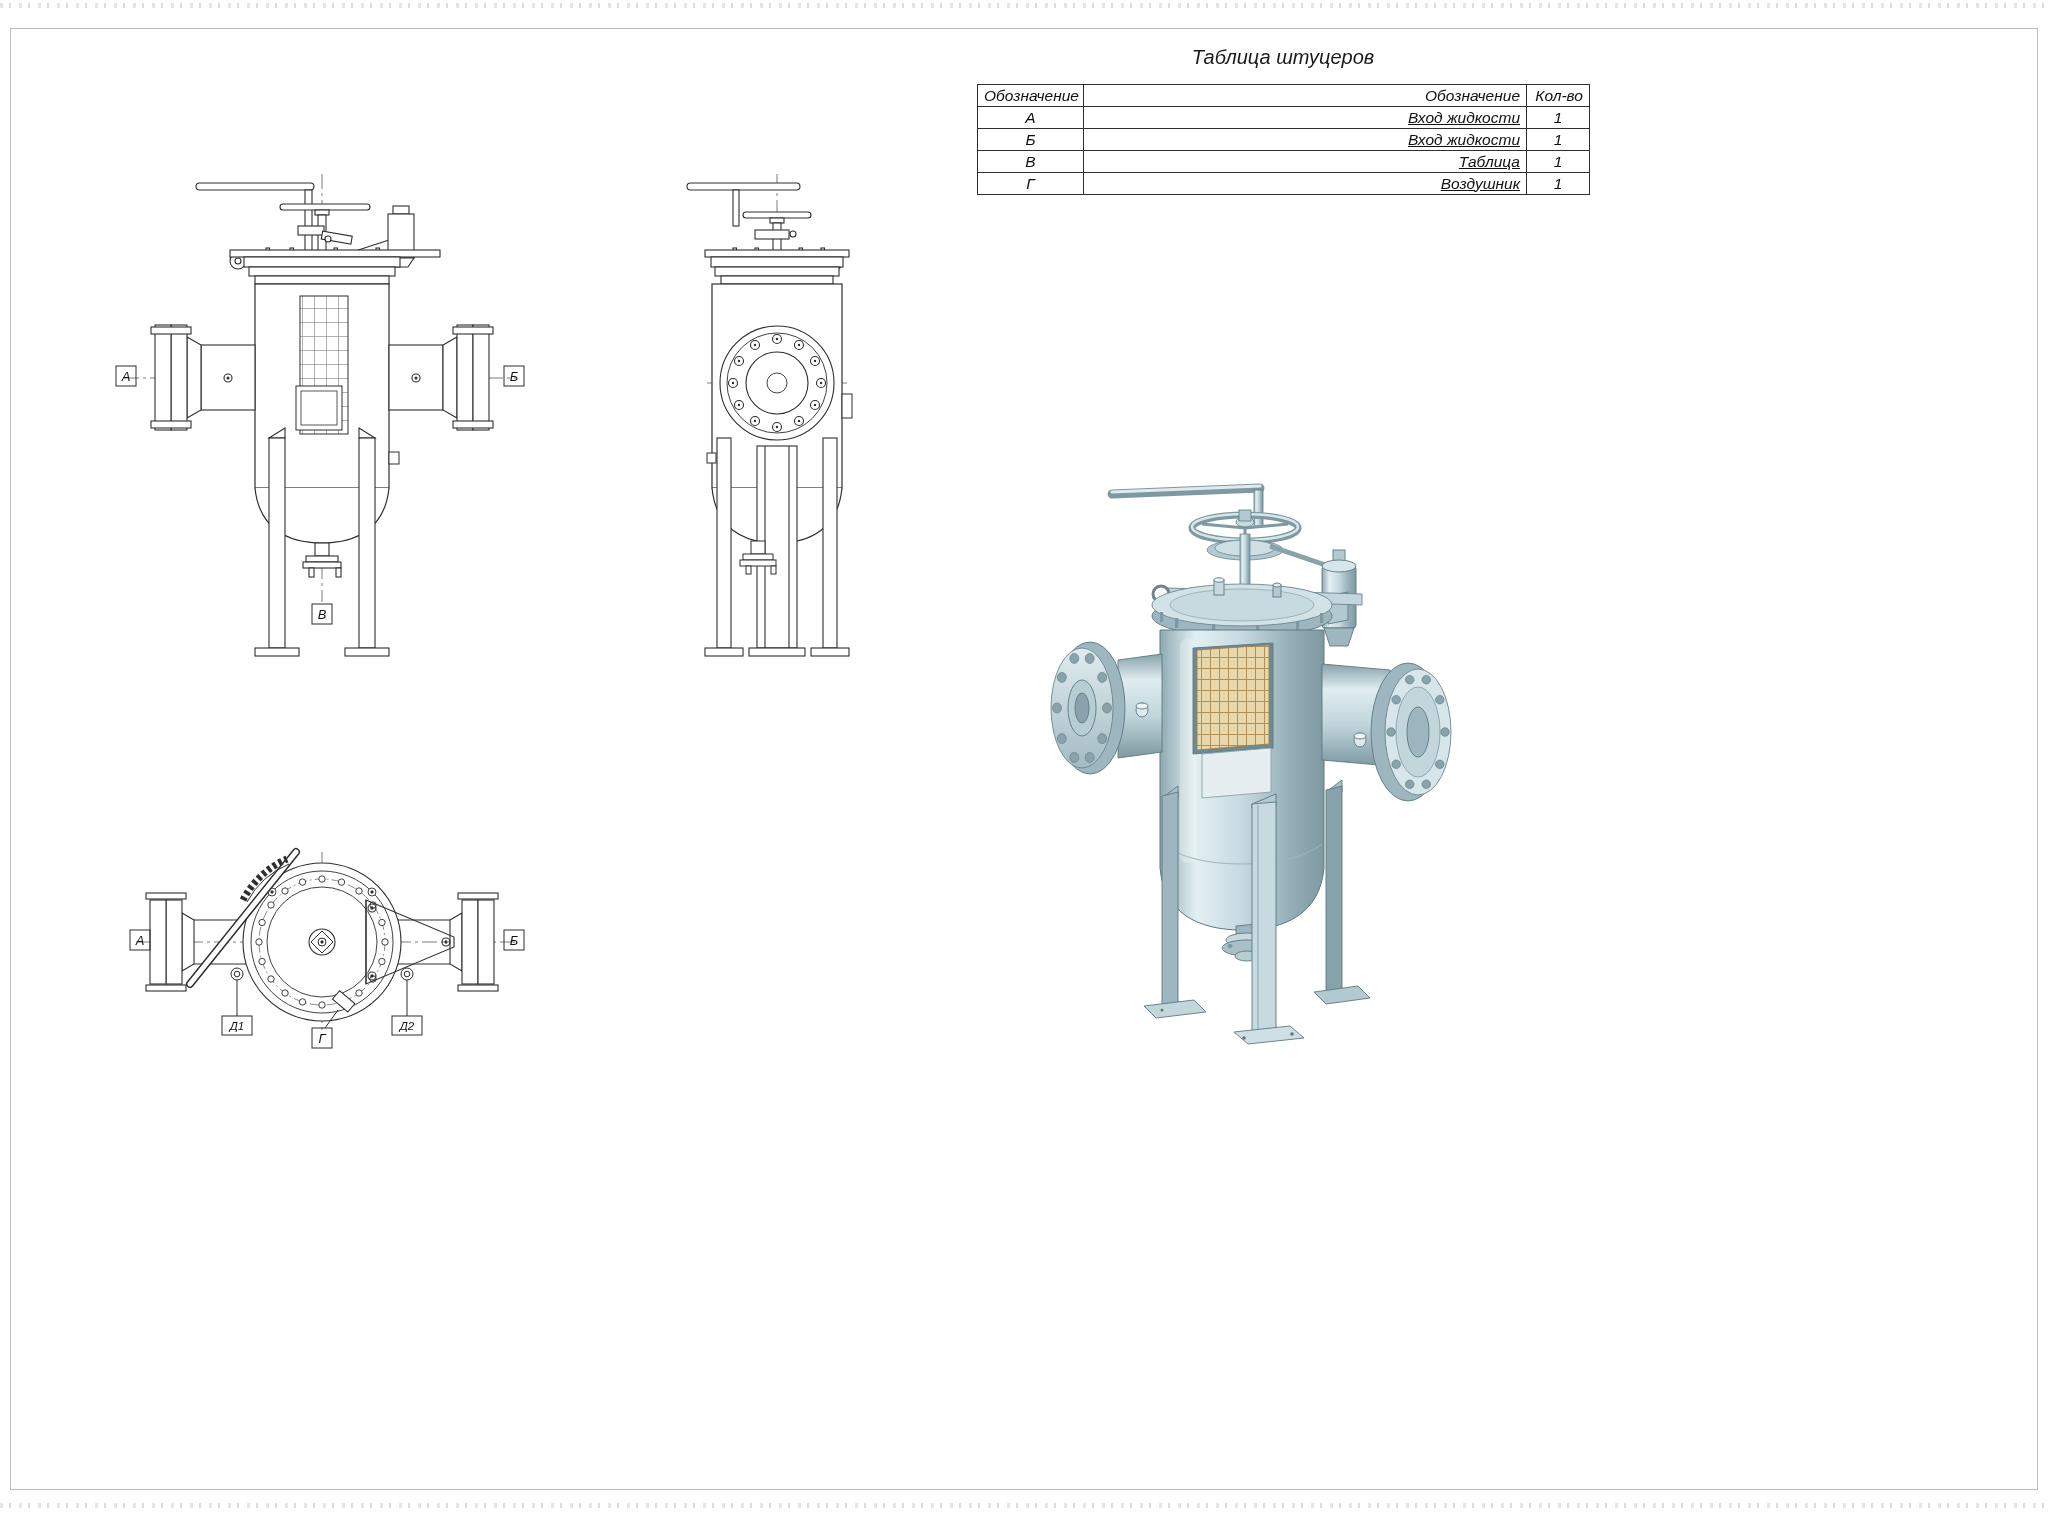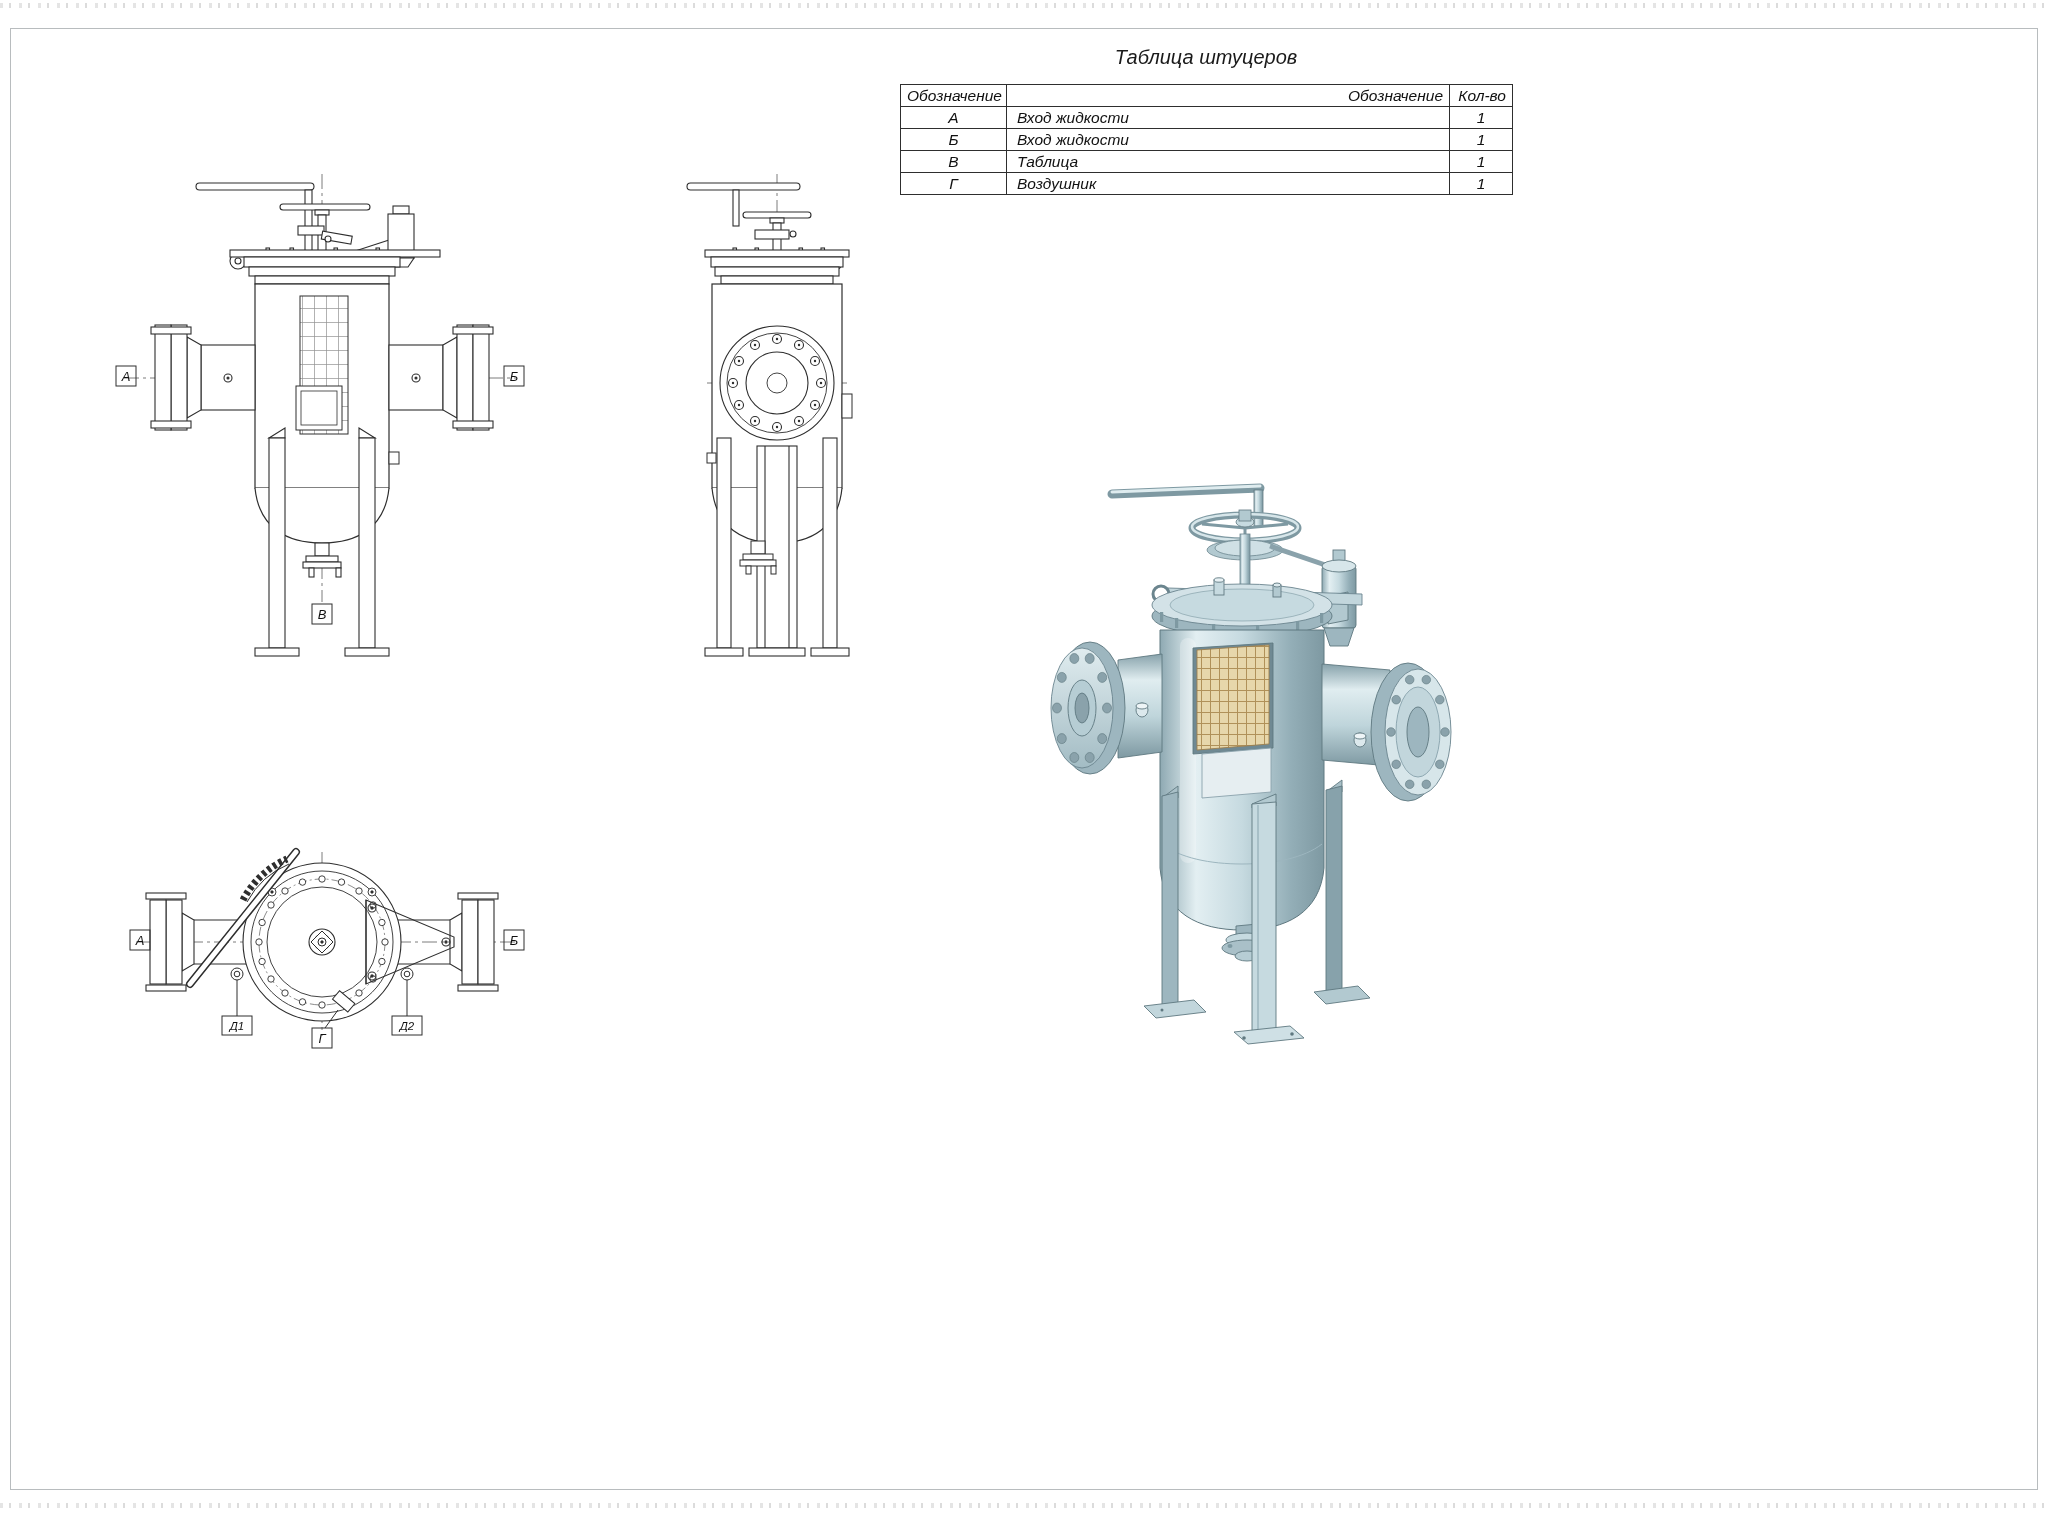--- a/index.html
+++ b/index.html
@@ -8,30 +8,30 @@
 
   .frame { position:absolute; left:10px; top:28px; width:2028px; height:1462px;
            border:1px solid #b8bcbe; }
 
   .noise { position:absolute; left:0; width:100%; height:5px; opacity:.55;
            background:repeating-linear-gradient(90deg,#cfcfcf 0 3px, transparent 3px 9px,
                       #bfbfbf 9px 11px, transparent 11px 19px); }
   .noise-top { top:3px; }
   .noise-bottom { bottom:9px; }
 
-  .table-block { position:absolute; left:900px; top:46px; width:612px; }
+  .table-block { position:absolute; left:977px; top:46px; width:612px; }
   .table-title { text-align:center; font-style:italic; font-size:20px; color:#1a1a1a;
                  margin-bottom:15px; }
   table.nozzle-table { border-collapse:collapse; width:612px; table-layout:fixed; }
   .nozzle-table th, .nozzle-table td {
       border:1px solid #2e2e2e; font-style:italic; font-weight:normal;
       font-size:15.5px; height:22px; padding:0 6px; color:#111; }
   .nozzle-table th { text-align:right; }
   .nozzle-table td.c { text-align:center; }
-  .nozzle-table td.l { text-align:left; padding-left:10px; }
+  .nozzle-table td.l { text-align:right; padding-left:10px;text-decoration:underline; }
   col.c1 { width:106px; } col.c2 { width:443px; } col.c3 { width:63px; }
 
   .view { position:absolute; }
   svg { display:block; }
   .dlbl   { font:italic 13px "Liberation Sans", sans-serif; fill:#111; text-anchor:middle; }
   .dlbl-sm{ font:italic 11.5px "Liberation Sans", sans-serif; fill:#111; text-anchor:middle; }
 </style>
 </head>
 <body>
 

